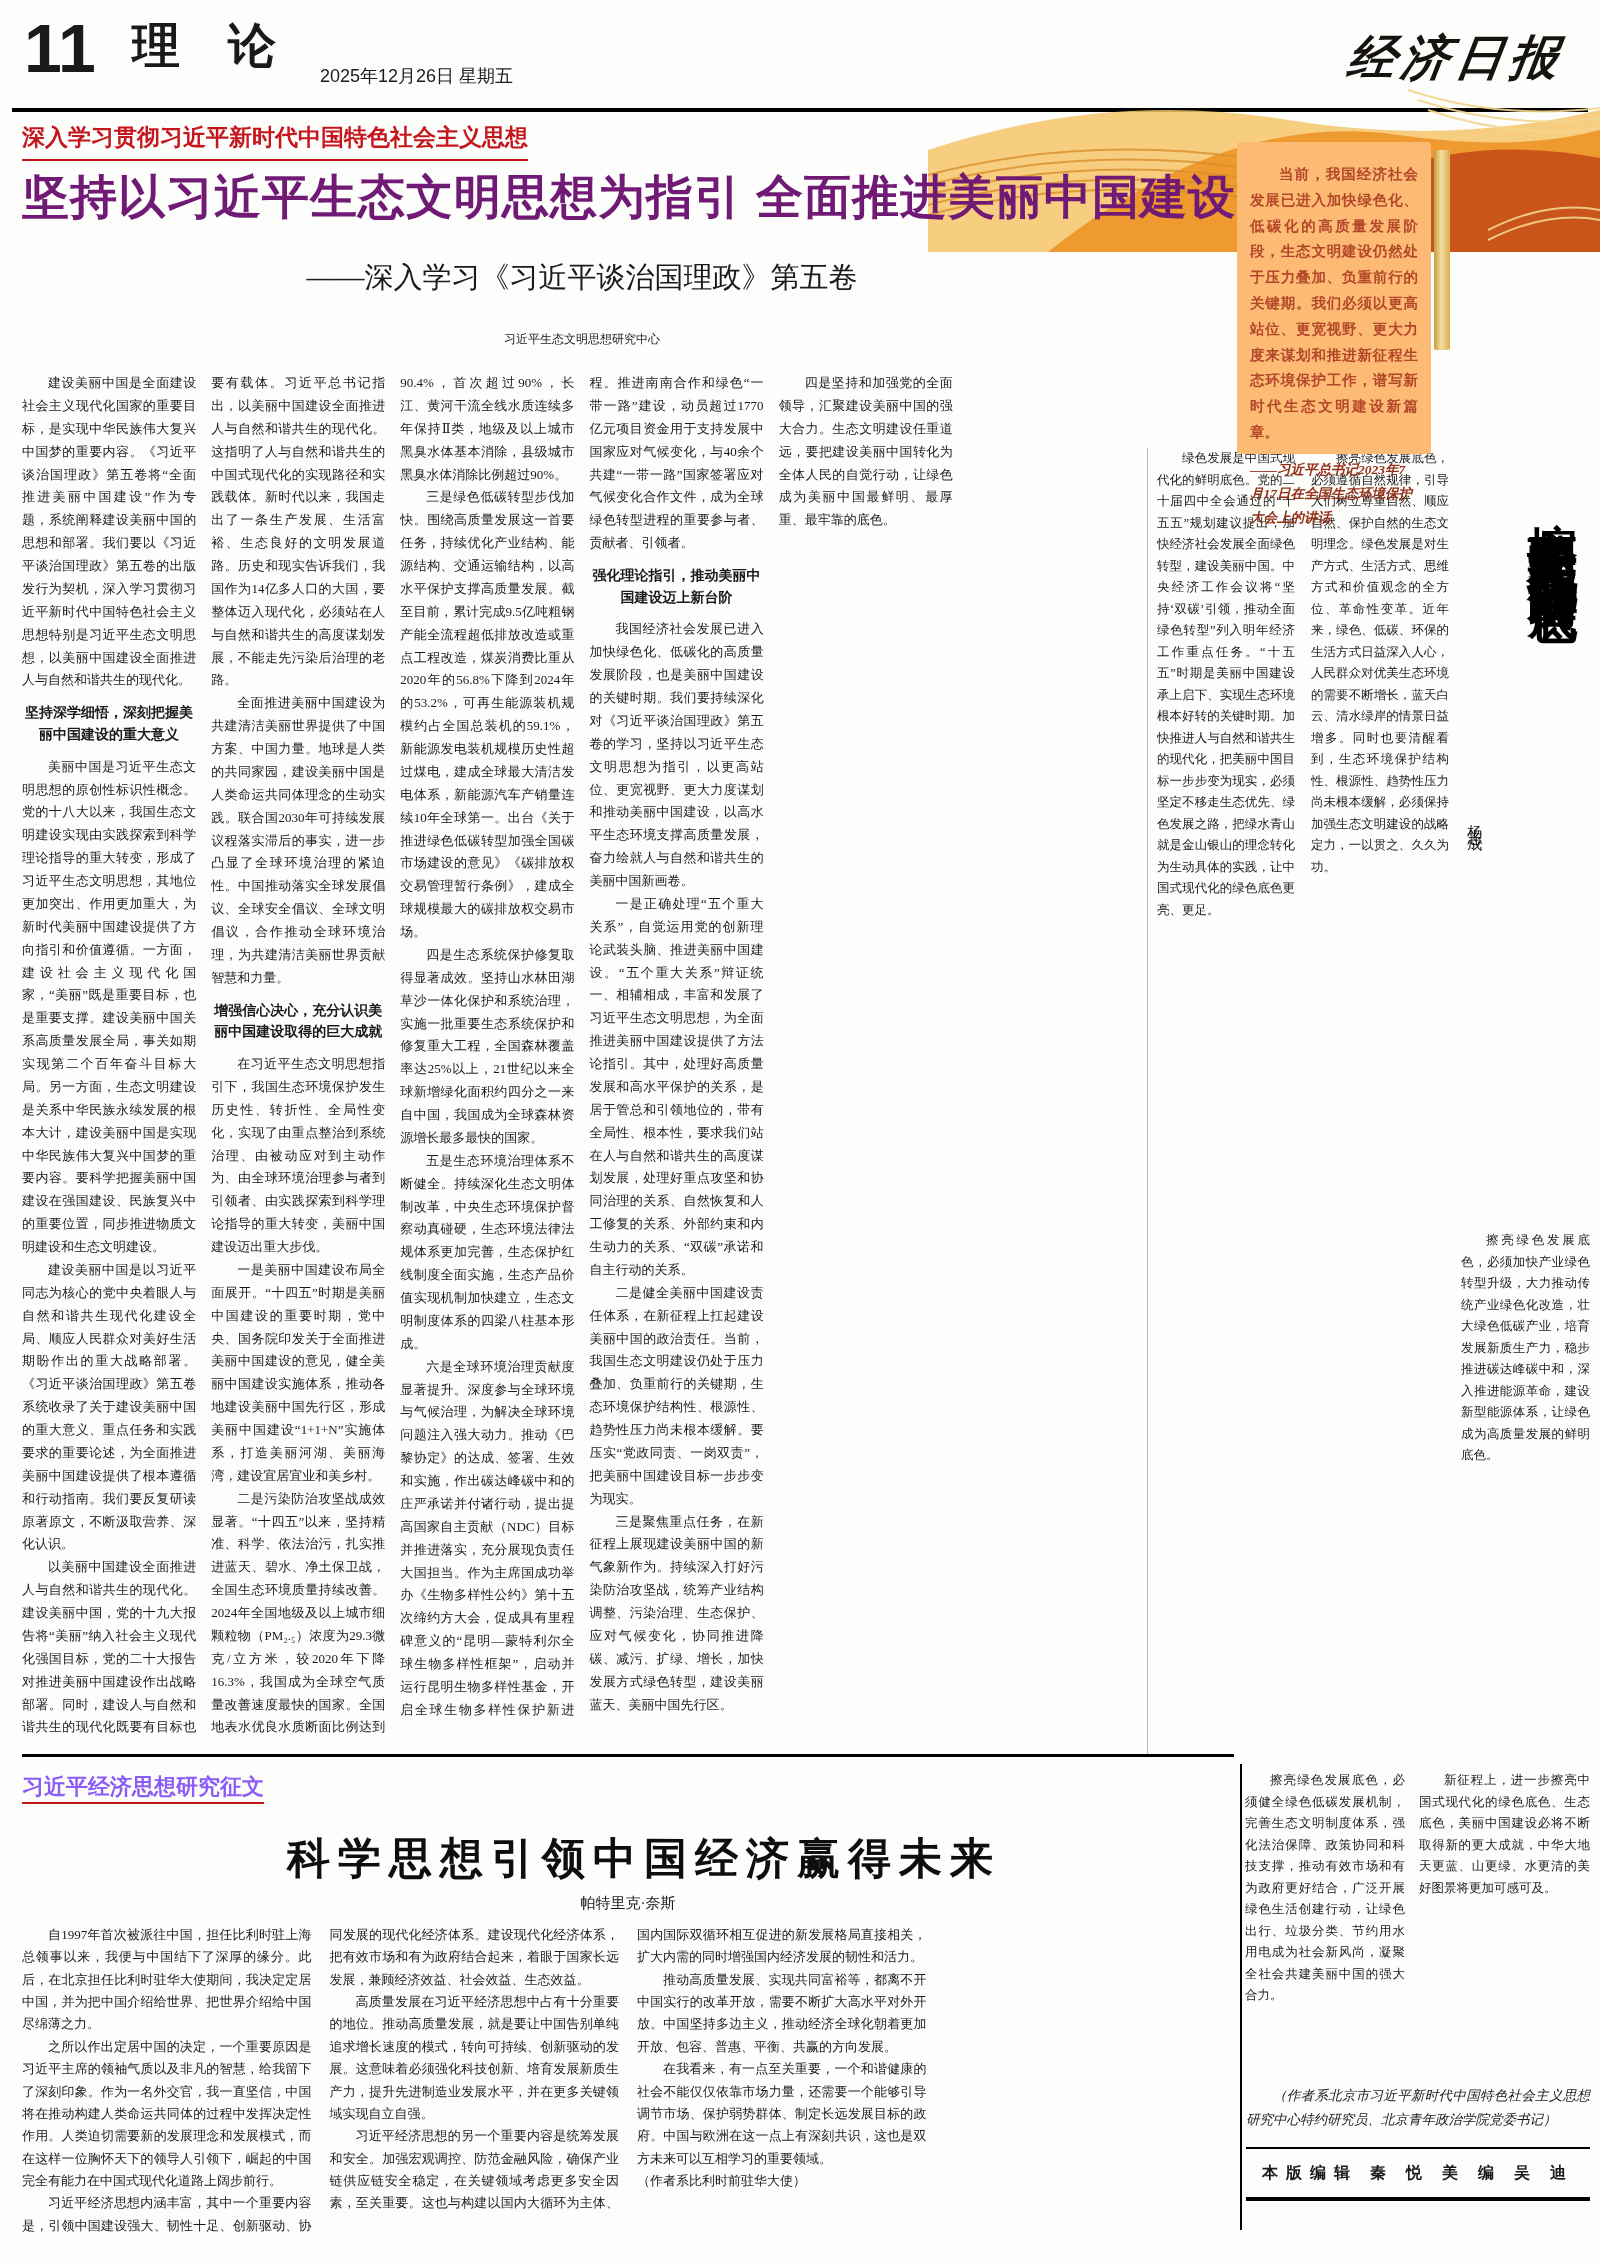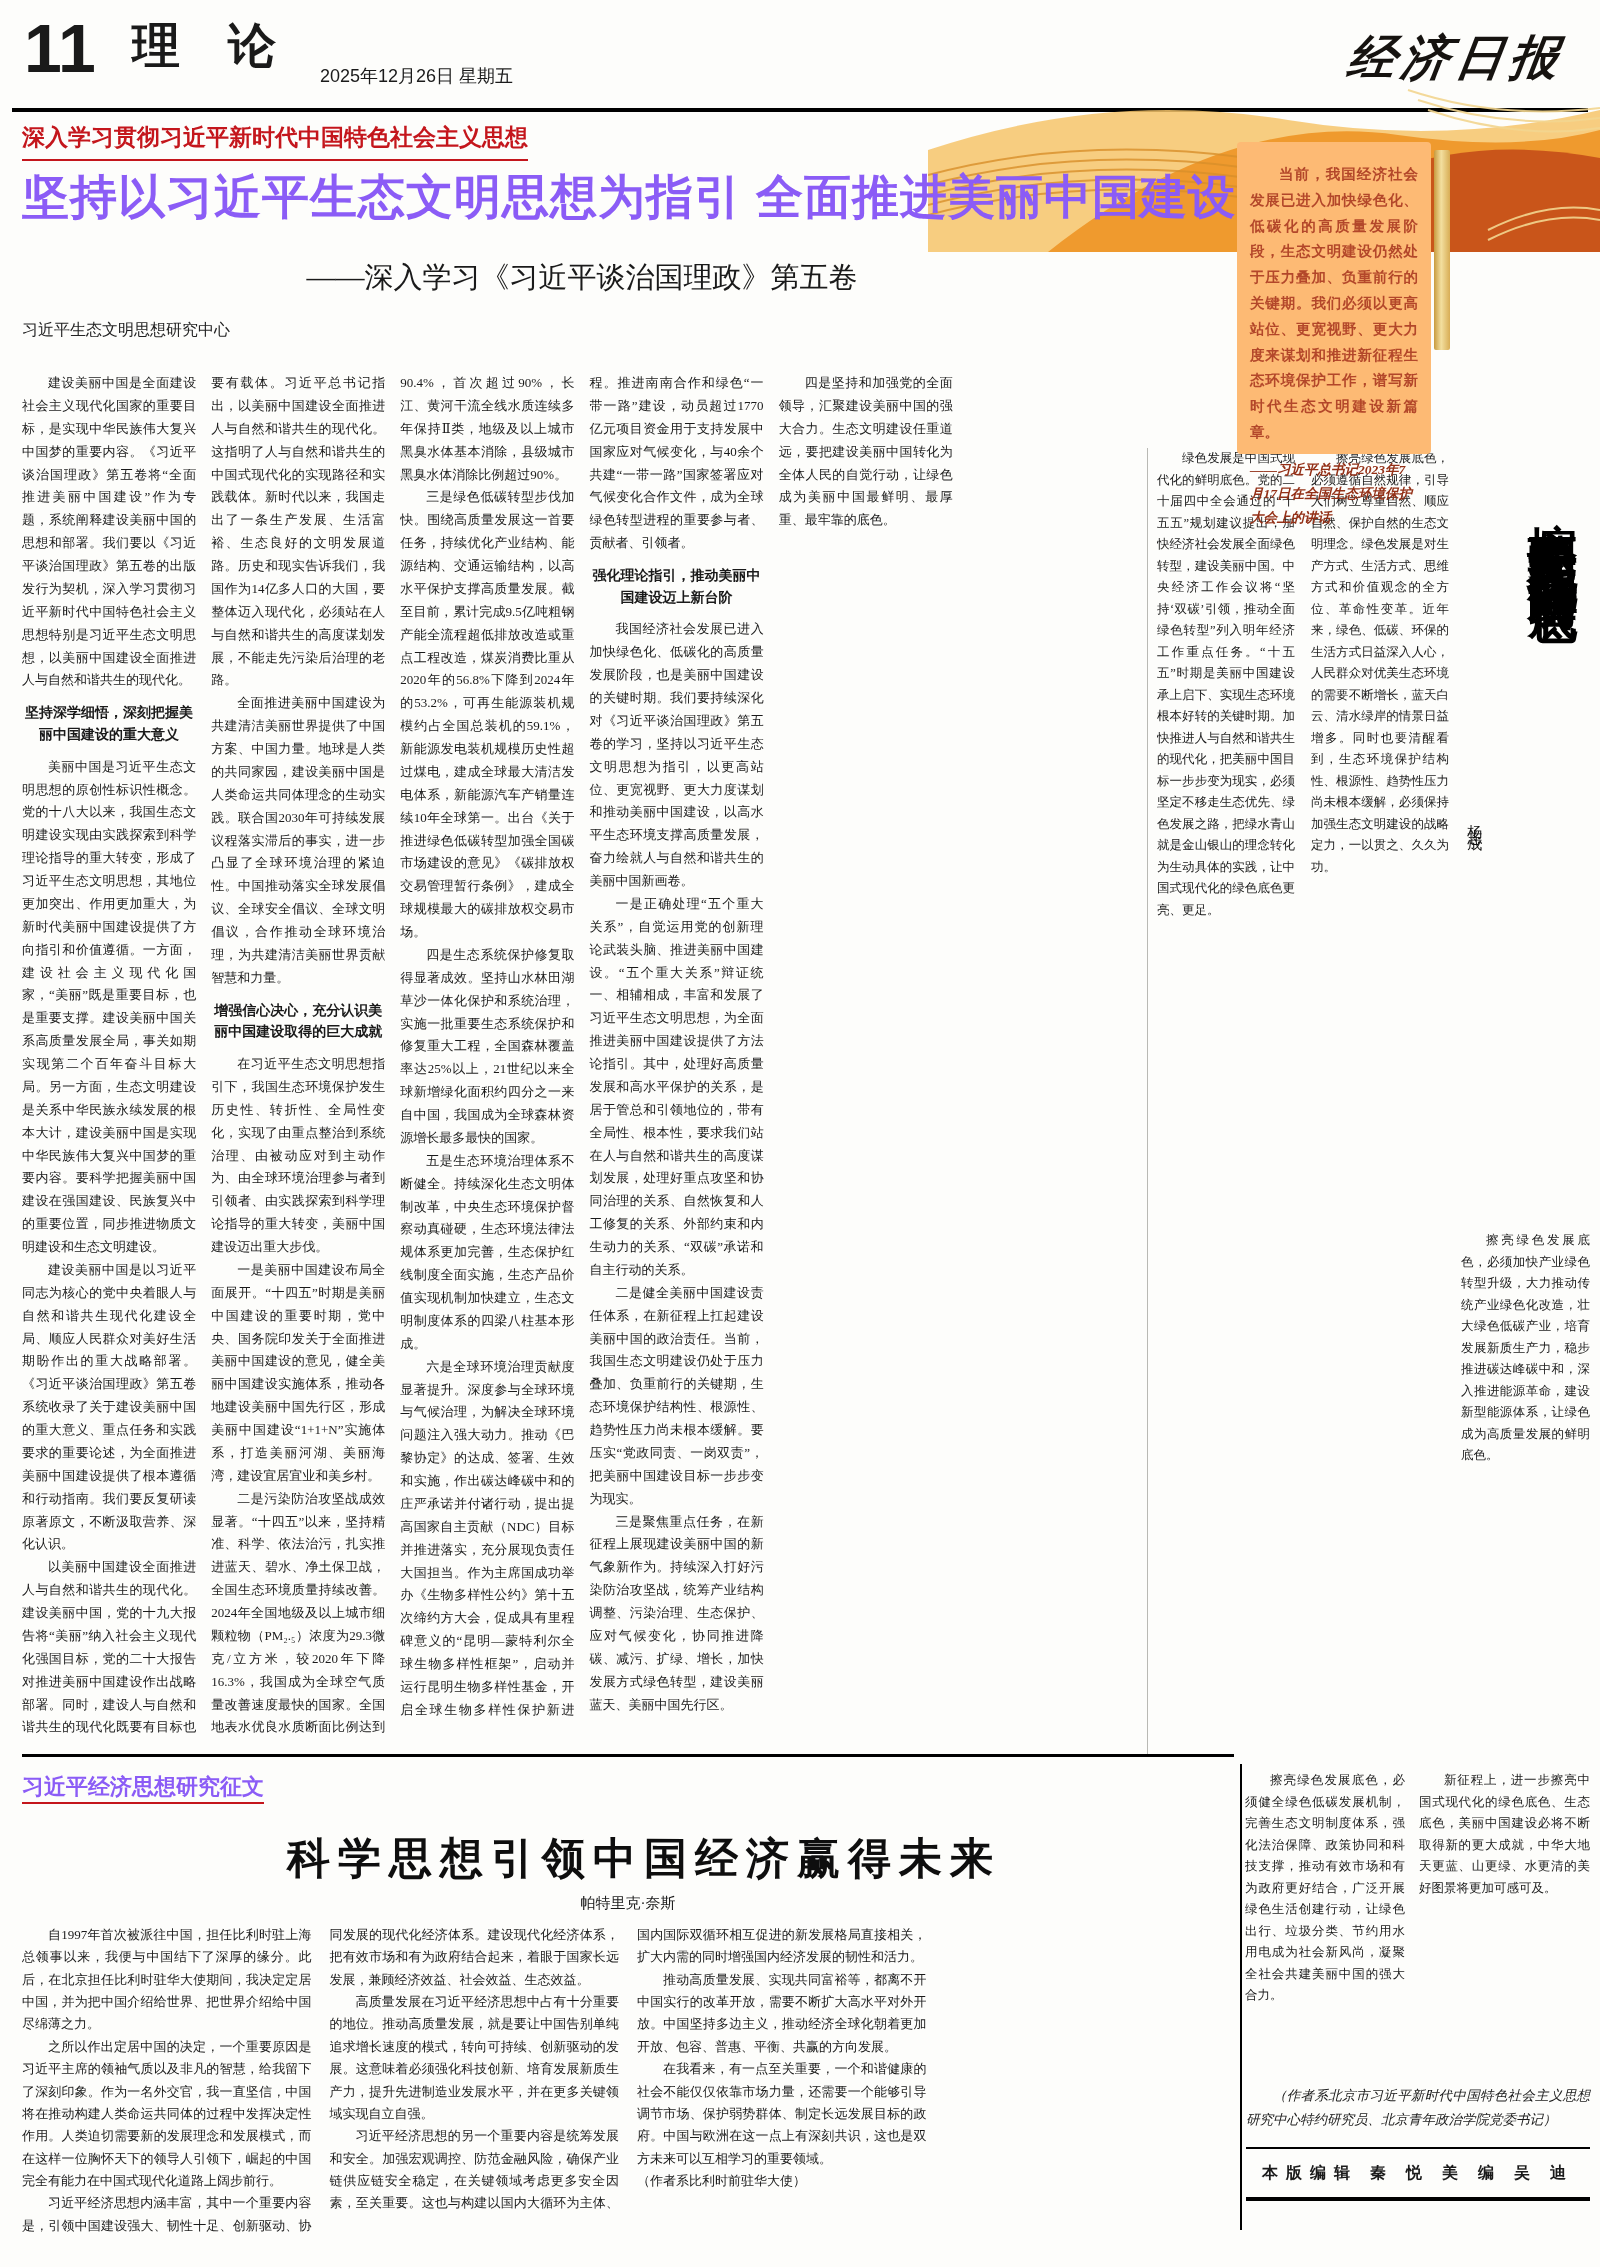--- a/index.html
+++ b/index.html
@@ -13,23 +13,23 @@
             font-family:"DejaVu Serif",serif;transform:skewX(-8deg);letter-spacing:6px;color:#161310;}
   .rule-top{position:absolute;left:12px;right:12px;top:108px;height:4px;background:#000;}
   
   .band{position:absolute;left:928px;top:80px;width:672px;height:172px;z-index:1;}
   .gold-ribbon{position:absolute;left:1434px;top:150px;width:16px;height:200px;z-index:2;
                background:linear-gradient(90deg,#c89a3e,#f3df9f 45%,#d8ad55);border-radius:2px;}
   
   .eyebrow{position:absolute;left:22px;top:122px;font-family:"Liberation Sans",sans-serif;font-weight:bold;
            font-size:23px;color:#c4161c;border-bottom:2px solid #c4161c;padding-bottom:6px;z-index:3;}
   .headline{position:absolute;left:22px;top:166px;width:1120px;text-align:left;white-space:nowrap;
-            font-family:"Liberation Sans",sans-serif;font-weight:900;font-size:47px;letter-spacing:1px;color:#8b5cf6;z-index:3;}
+            font-family:"Liberation Sans",sans-serif;font-weight:900;font-size:47px;letter-spacing:1px;color:#701a75;z-index:3;}
   .subtitle{position:absolute;left:22px;top:258px;width:1120px;text-align:center;font-weight:normal;font-size:29px;z-index:3;}
-  .byline{position:absolute;left:22px;top:320px;width:1120px;text-align:left;font-size:16px;color:#222;z-index:3;}
+  .byline{position:absolute;left:22px;top:331px;width:1120px;text-align:center;font-size:12px;color:#222;z-index:3;}
   
   .quote{position:absolute;left:1237px;top:142px;width:194px;height:312px;box-sizing:border-box;z-index:3;
          background:#fdba74;border-radius:4px;padding:20px 13px 10px;color:#b3472a;}
   .quote p{margin:0;font-size:14.5px;line-height:1.78;text-align:justify;text-indent:2em;font-weight:bold;}
   .quote .attr{margin-top:12px;font-size:13.5px;font-style:italic;color:#933017;text-indent:0;text-align:left;}
   
   .main-art{position:absolute;left:22px;top:372px;width:1120px;height:1372px;overflow:hidden;
             column-count:6;column-gap:15px;column-fill:auto;font-size:13px;line-height:1.76;text-align:justify;z-index:2;}
   .main-art p{margin:0;text-indent:2em;}
   .main-art h3{margin:10px 0;font-family:"Liberation Sans",sans-serif;font-size:14px;font-weight:bold;

